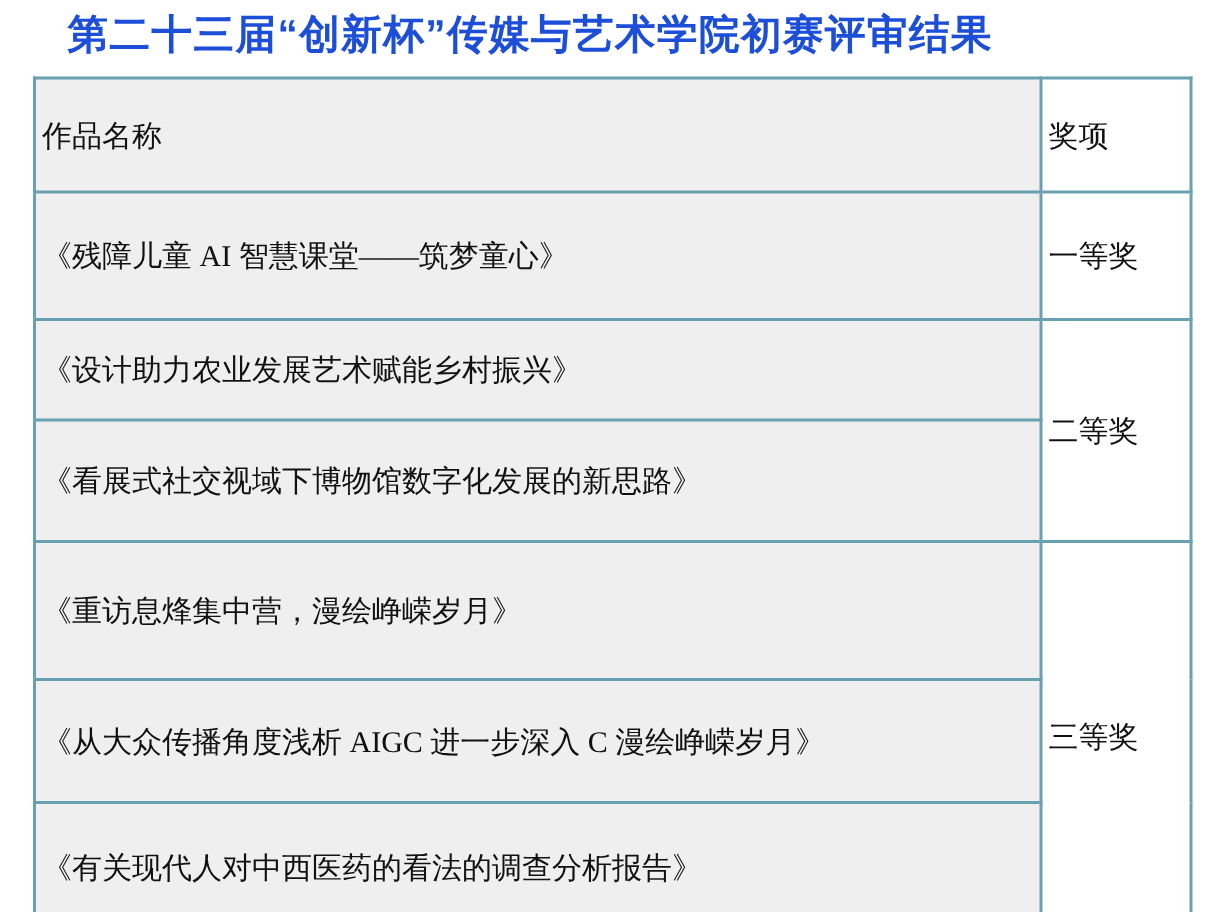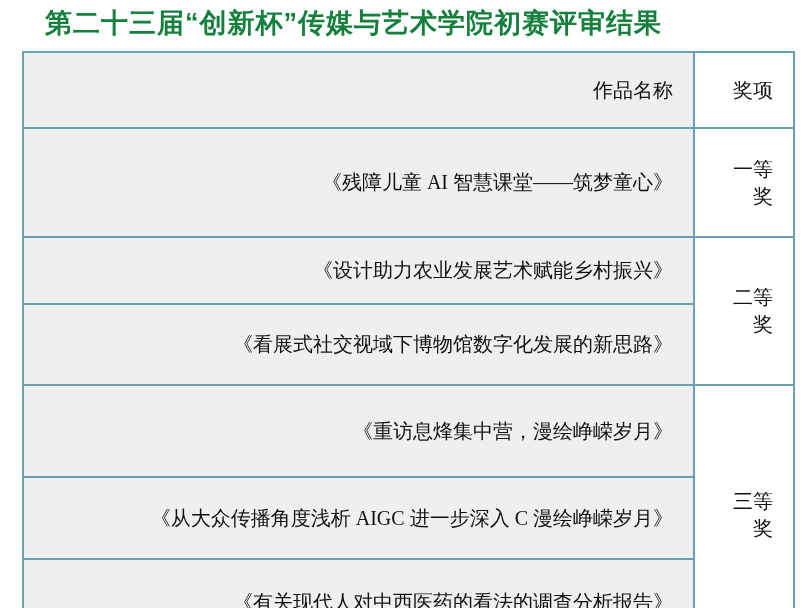--- a/index.html
+++ b/index.html
@@ -25,44 +25,44 @@
   }
   .doc-title {
     position: absolute;
     left: 45px;
     top: 6px;
     font-family: "Liberation Sans", "DejaVu Sans", sans-serif;
     font-weight: 700;
     font-size: 27px;
     line-height: 34px;
     letter-spacing: 1px;
-    color: #15803d;
+    color: #1d4ed8;
     white-space: nowrap;
   }
   table.results {
     position: absolute;
     left: 22px;
     top: 51px;
     width: 771px;
     border-collapse: collapse;
     table-layout: fixed;
   }
   table.results td {
     border: 2px solid var(--border-color);
-    text-align: right;
+    text-align: left;
     vertical-align: middle;
     font-size: 20px;
-    padding: 0 20px;
+    padding: 0 4px;
   }
   td.name-cell { background: var(--cell-bg); }
   td.award-cell { background: var(--award-bg); }
   col.col-work  { width: 671px; }
   col.col-award { width: 100px; }
   tr.r-header { height: 76px; }
-  tr.r-1 { height: 109px; }
+  tr.r-1 { height: 85px; }
   tr.r-2 { height: 67px; font-family: Liberation Serif, serif; }
   tr.r-3 { height: 81px; margin-left: 37px; }
   tr.r-4 { height: 92px; }
   tr.r-5 { height: 82px; }
   tr.r-6 { height: 86px; }
 </style>
 </head>
 <body>
 
 <div class="page">

